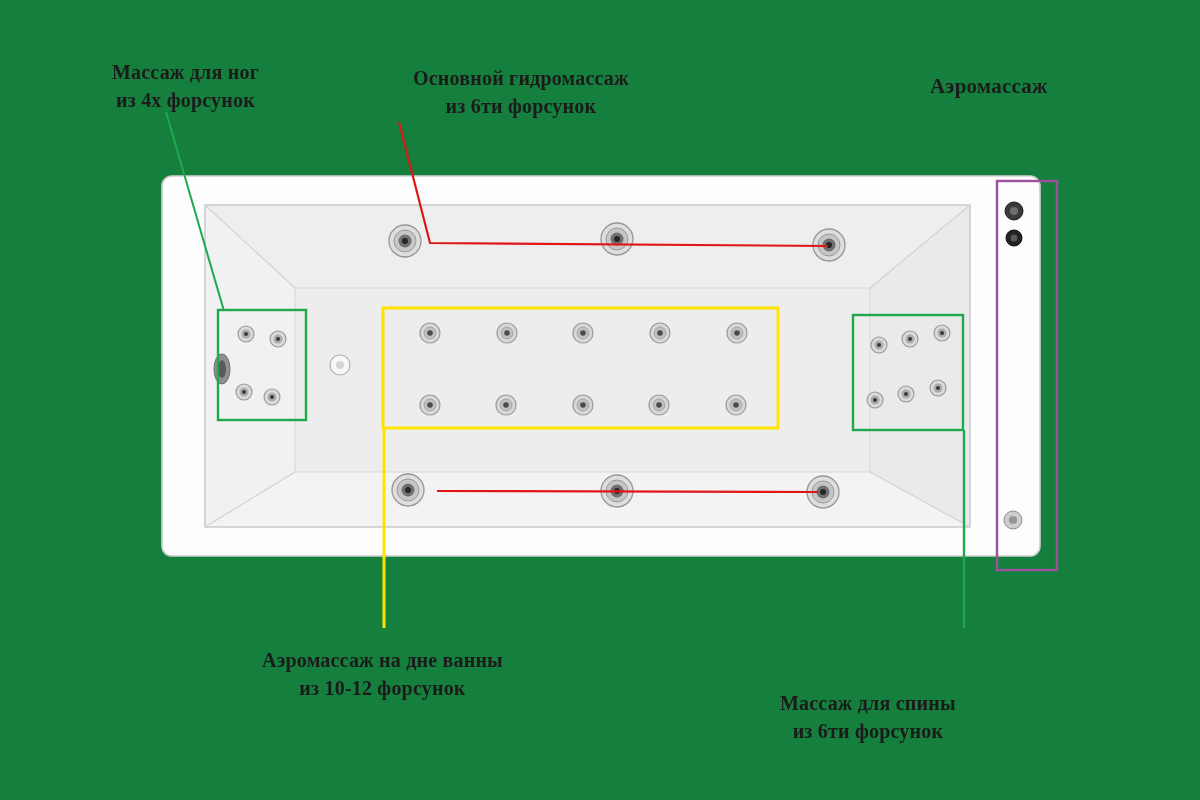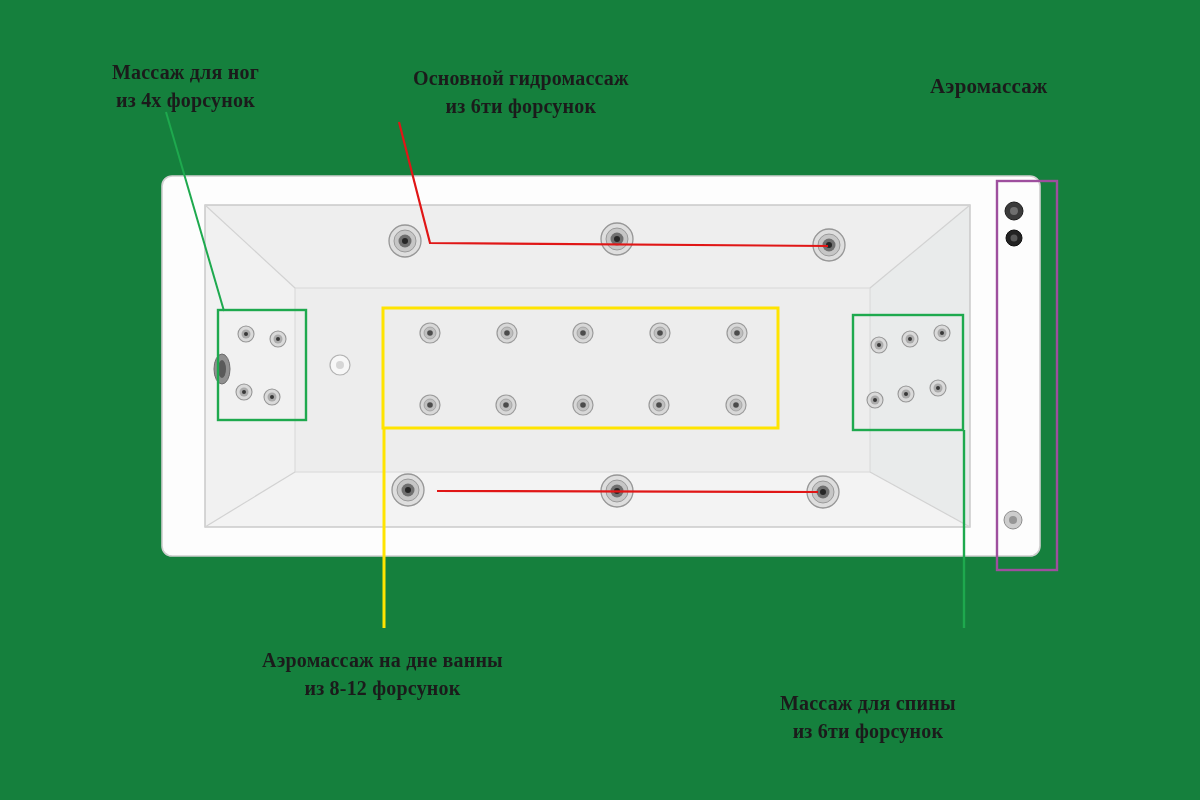--- a/index.html
+++ b/index.html
@@ -141,17 +141,17 @@
       <rect x="997" y="181" width="60" height="389" fill="none" stroke-width="2.4" stroke="#9e4f9e"></rect>
     </g>
   </svg>
 
   <div class="label" style="left:112px; top:58px;">Массаж для ног
 из 4х форсунок</div>
   <div class="label" style="left:388px; top:64px;margin-left:25px;">Основной гидромассаж
 из 6ти форсунок</div>
   <div class="label label-control" style="left:930px; top:72px;">Аэромассаж</div>
   <div class="label" style="left:262px; top:646px;">Аэромассаж на дне ванны
-из 8-12 форсунок</div>
+из 10-12 форсунок</div>
   <div class="label" style="left:780px; top:646px;margin-top:43px;">Массаж для спины
 из 6ти форсунок</div>
 
 </div>
 
 </body></html>

